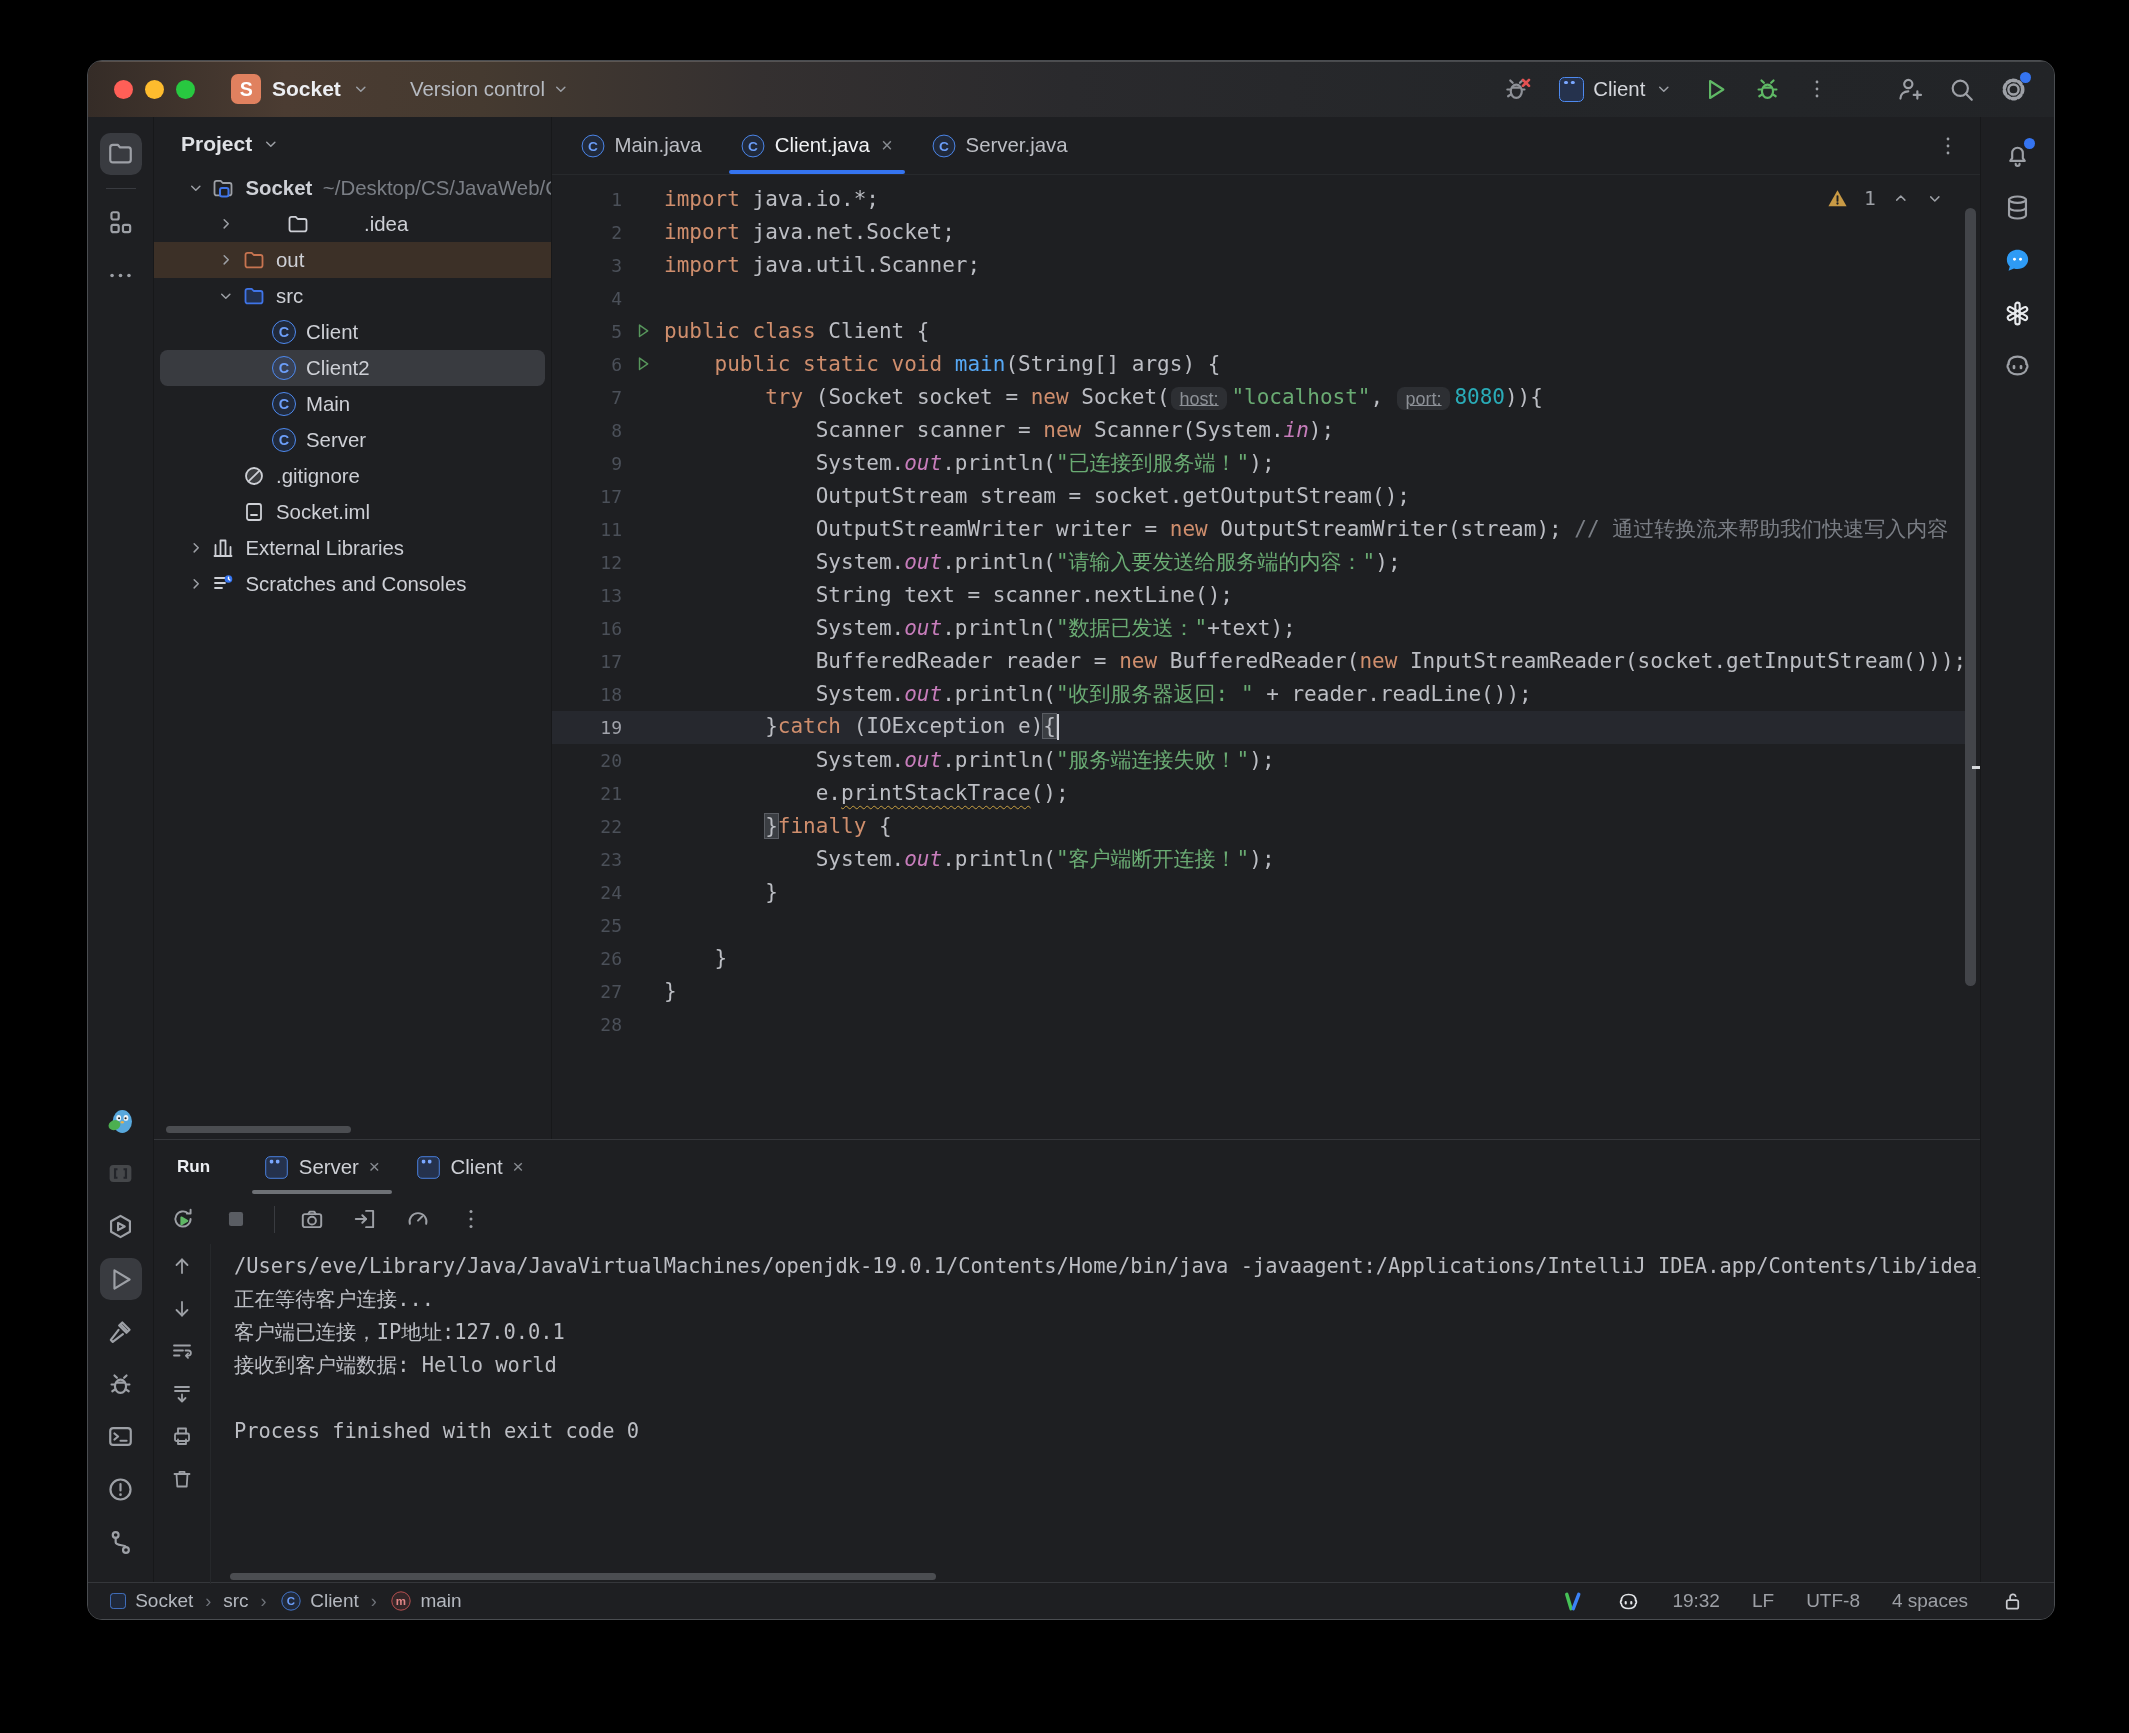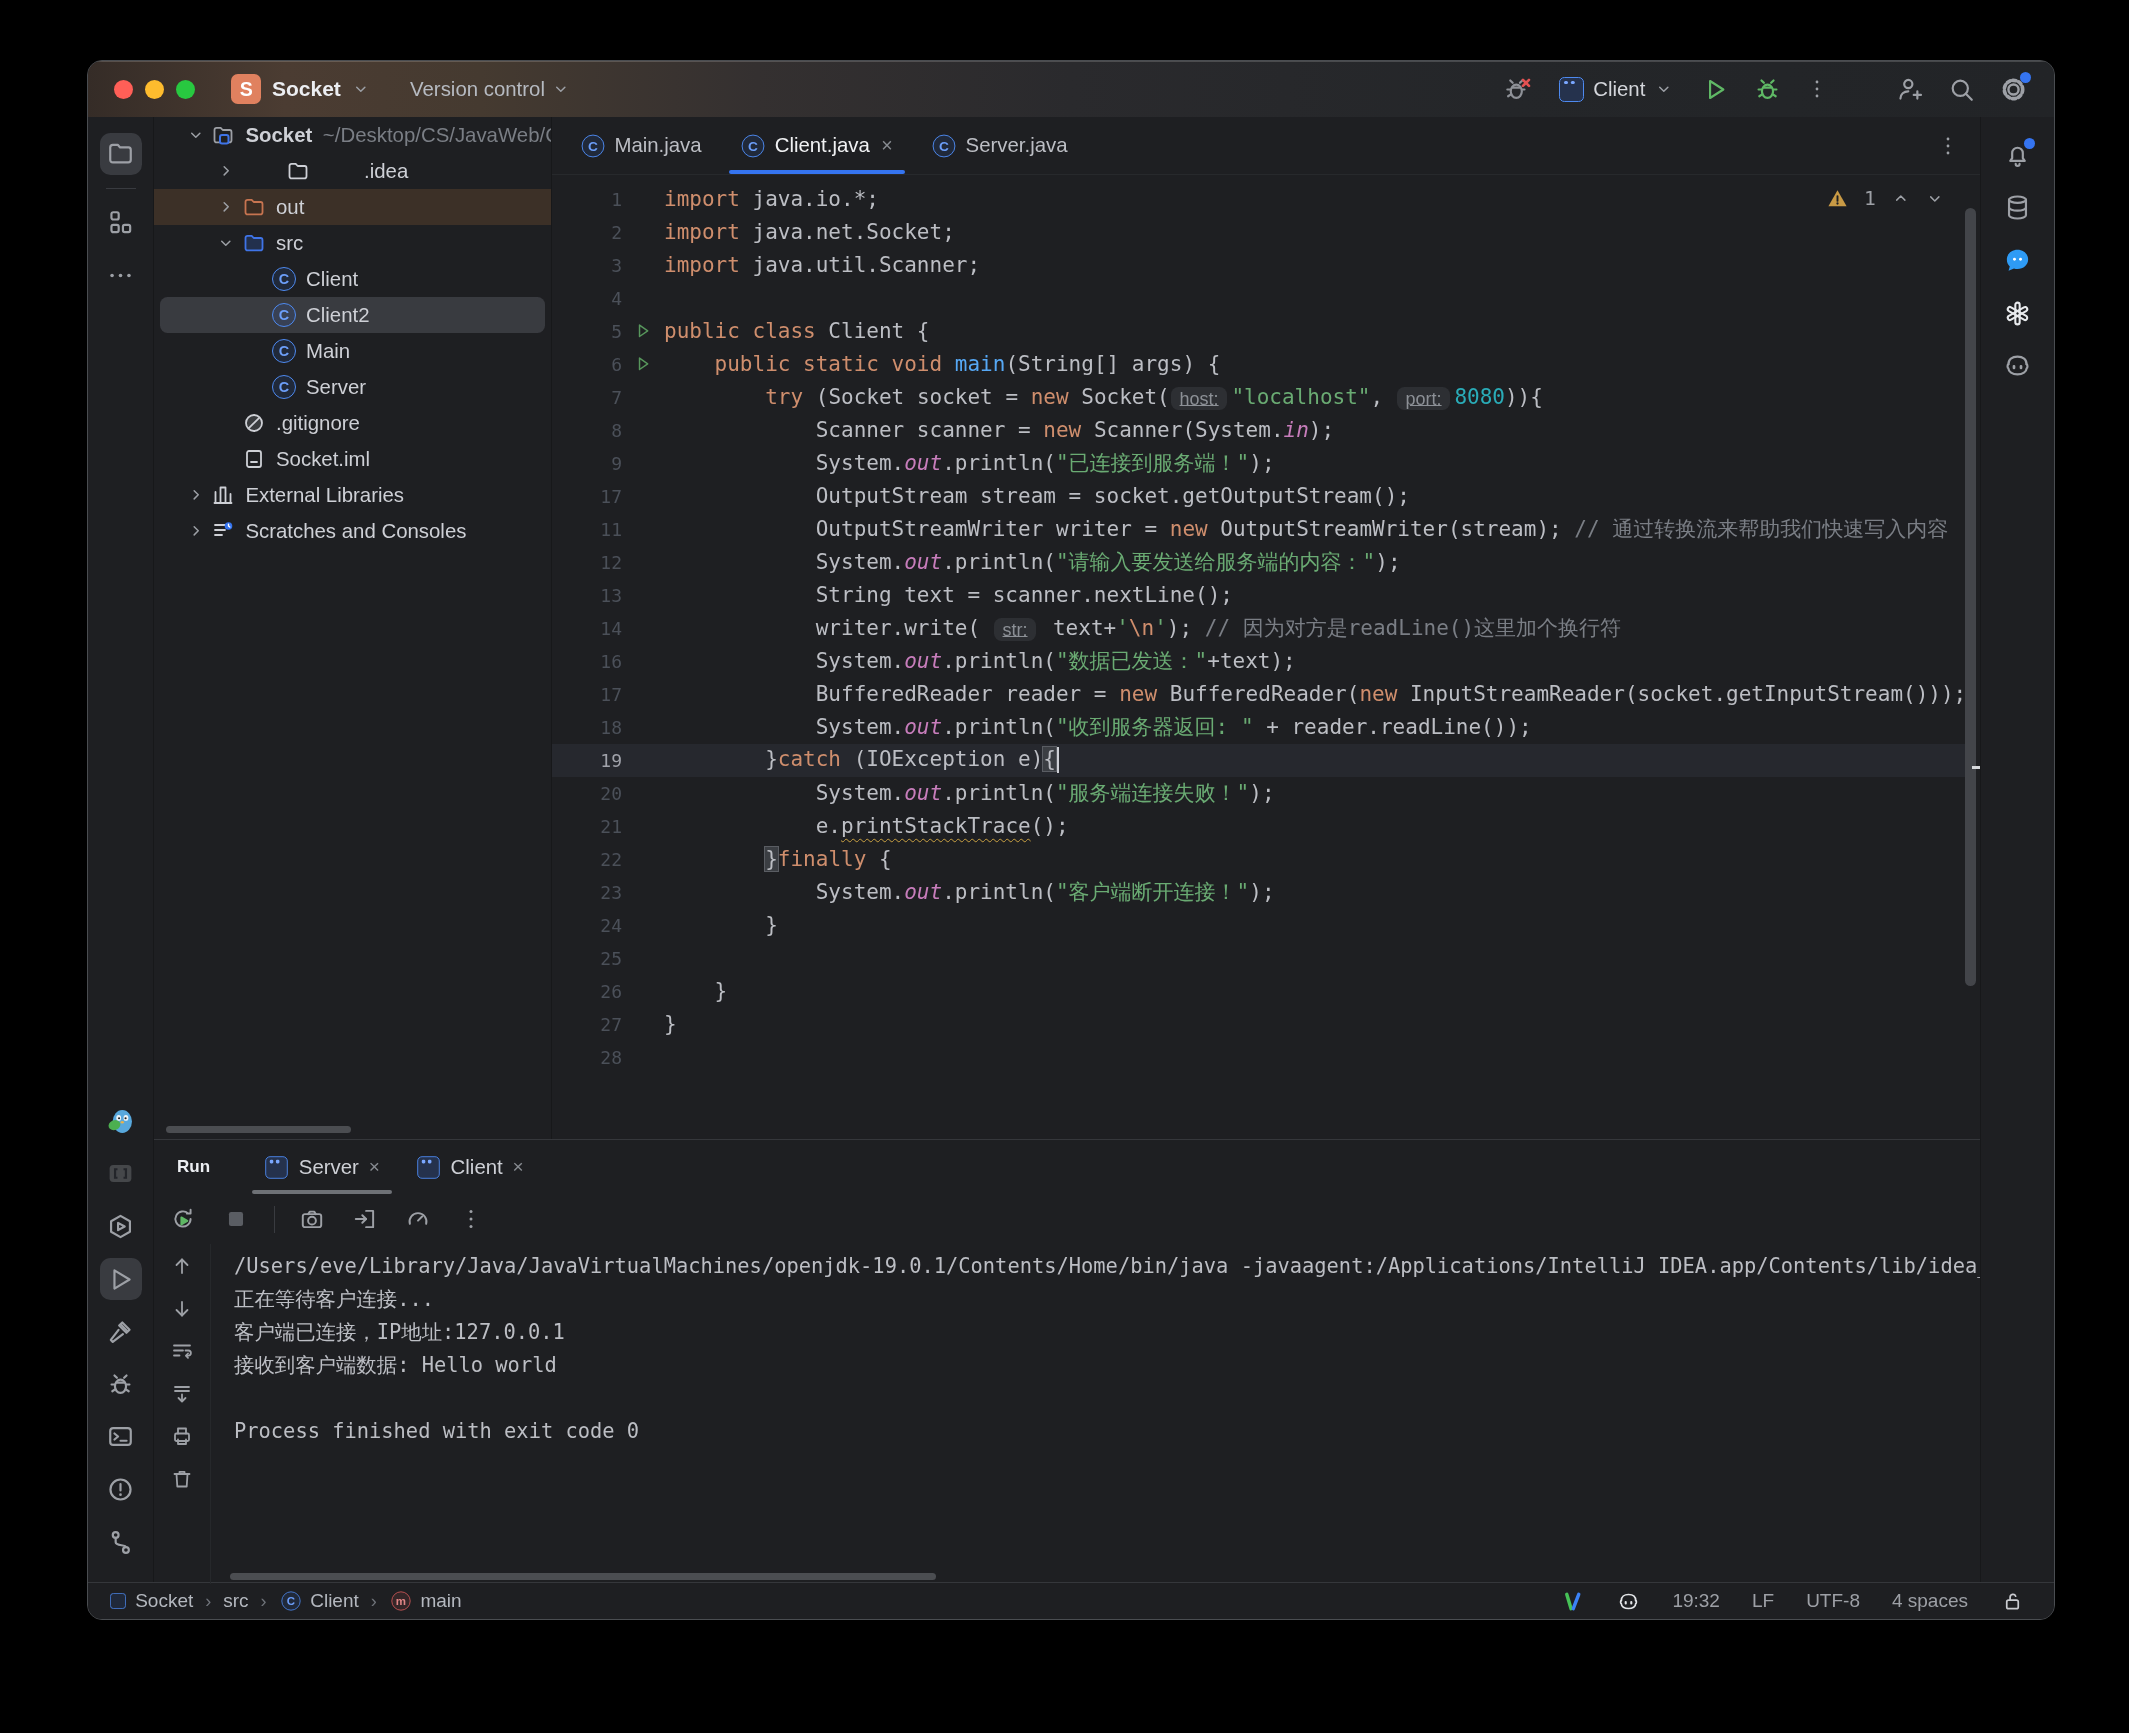--- a/index.html
+++ b/index.html
@@ -321,20 +321,28 @@
                 <path d="M8 8.2v3.6c0 3.4 8.5 1.6 8.5 4"></path>
               </svg>
             </span>
           </div>
       </div>
 
       <div class="center-col">
         <div class="upper-row">
 
           <div class="project-panel">
+            <div class="panel-header">
+              <span>Project</span>
+              <span class="ic t22">
+                  <svg viewBox="0 0 24 24" fill="none" stroke="currentColor" stroke-width="1.8" stroke-linecap="round" stroke-linejoin="round">
+                    <polyline points="7 10 12 15 17 10"></polyline>
+                  </svg>
+                </span>
+            </div>
             <div class="tree" id="tree">
                 <div class="tree-row" style="padding-left: 26.4px;">
                   <span class="chev">
                     <svg viewBox="0 0 24 24" fill="none" stroke="currentColor" stroke-width="1.8" stroke-linecap="round" stroke-linejoin="round">
                       <polyline points="7 10 12 15 17 10"></polyline>
                     </svg>
                   </span>
                   <span class="ticon">
                     <svg viewBox="0 0 24 24" fill="none" stroke="#9da0a6" stroke-width="1.8" stroke-linejoin="round">
                       <path d="M3.5 7c0-1.4.8-2.2 2.2-2.2h4l2 2.2h7c1.4 0 1.8.8 1.8 2.2v8c0 1.4-.8 2.2-2.2 2.2H5.7c-1.4 0-2.2-.8-2.2-2.2z"></path>
@@ -556,25 +564,20 @@
                   </div>
                   <div class="cl">
                     <span class="num">12</span>
                     <span class="runb"></span>
                     <span class="ct"><span class="tk-d">            System.</span><span class="tk-p">out</span><span class="tk-d">.println(</span><span class="tk-s">"请输入要发送给服务端的内容："</span><span class="tk-d">);</span></span>
                   </div>
                   <div class="cl">
                     <span class="num">13</span>
                     <span class="runb"></span>
                     <span class="ct"><span class="tk-d">            String text = scanner.nextLine();</span></span>
-                  </div>
-                  <div class="cl">
-                    <span class="num">14</span>
-                    <span class="runb"></span>
-                    <span class="ct"><span class="tk-d">            writer.write( </span><span class="tk-h">str:</span><span class="tk-d"> text+</span><span class="tk-s">'</span><span class="tk-e">\n</span><span class="tk-s">'</span><span class="tk-d">); </span><span class="tk-c">// 因为对方是readLine()这里加个换行符</span></span>
                   </div>
                   <div class="cl">
                     <span class="num">16</span>
                     <span class="runb"></span>
                     <span class="ct"><span class="tk-d">            System.</span><span class="tk-p">out</span><span class="tk-d">.println(</span><span class="tk-s">"数据已发送："</span><span class="tk-d">+text);</span></span>
                   </div>
                   <div class="cl">
                     <span class="num">17</span>
                     <span class="runb"></span>
                     <span class="ct"><span class="tk-d">            BufferedReader reader = </span><span class="tk-k">new</span><span class="tk-d"> BufferedReader(</span><span class="tk-k">new</span><span class="tk-d"> InputStreamReader(socket.getInputStream()));</span></span>

